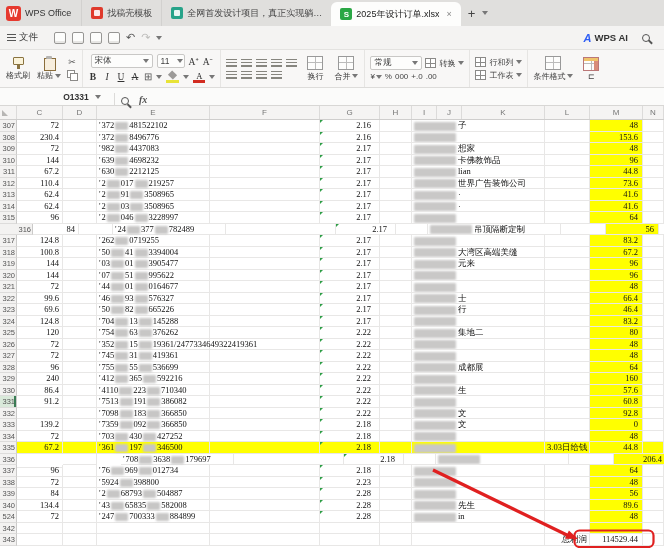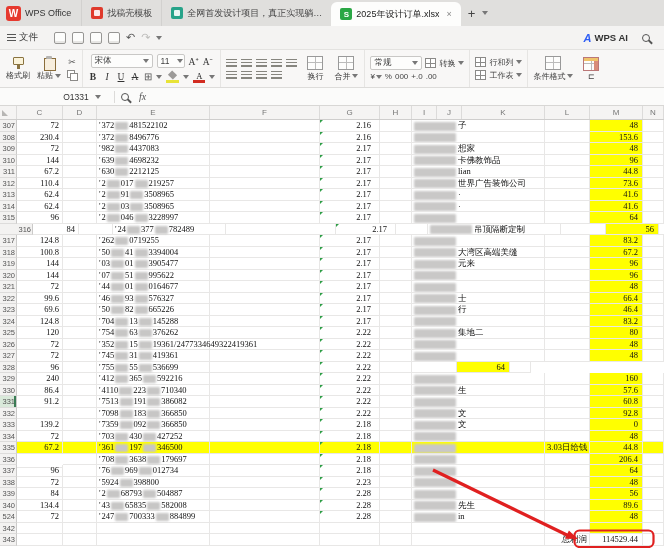--- a/index.html
+++ b/index.html
@@ -91,21 +91,21 @@
   .mini-grid { width:11px; height:10px; border:1px solid #8b8a88; background:
       linear-gradient(#8b8a88 0 0) 50% 0/1px 100% no-repeat,
       linear-gradient(#8b8a88 0 0) 0 50%/100% 1px no-repeat, #fff; }
   .bigicon { width:16px; height:14px; border:1px solid #999; background:
       linear-gradient(#bbb 0 0) 50% 0/1px 100% no-repeat,
       linear-gradient(#bbb 0 0) 0 50%/100% 1px no-repeat, #fdfdfc; }
   .bigicon.colored { border-color:#b77; box-shadow:inset 0 3px 0 #f0c36a, inset -4px 0 0 #d98c79; }
   .secF { padding-right:0; border-right:none; }
 
   
-  .fbar { height:18px; background:#fbfbfa; border-bottom:1px solid #d8d7d5; display:flex; align-items:center; }
+  .fbar { height:18px; background:#fbfbfa; border-bottom:1px solid #d8d7d5; display:flex; align-items:flex-end;font-weight:bold; }
   .namebox { width:52px; margin-left:56px; height:100%; display:flex; align-items:center; justify-content:center;
              gap:6px; font-size:8.5px; color:#333; }
   .fb-div { width:1px; height:12px; background:#dcdbd9; margin:0 6px; }
   .fx { font-family:"Liberation Serif",serif; font-style:italic; font-size:10px; color:#555; margin-left:10px; }
 
   
   .colheads { height:14px; display:flex; background:#f5f4f3; border-bottom:1px solid #cfcecd;
               font-size:8px; color:#777; }
   .ch { border-right:1px solid #dcdbda; display:flex; align-items:center; justify-content:center; flex:0 0 auto; }
   .ch.corner { justify-content:flex-start; }
@@ -628,20 +628,21 @@
         <div class="cell " style="width: 21px;"></div>
       </div>
       <div class="r">
         <div class="cell rh" style="width: 17px;">328</div>
         <div class="cell ta-r c-c" style="width: 46px;">96</div>
         <div class="cell " style="width: 34px;"></div>
         <div class="cell ta-l c-e" style="width: 113px;"><span class="q">'</span><span>755</span><span class="cz"></span><span>55</span><span class="cz"></span><span>536699</span></div>
         <div class="cell " style="width: 110px;"></div>
         <div class="cell ta-r c-g" style="width: 60px;"><span class="gtri"></span>2.22</div>
         <div class="cell " style="width: 32px;"></div>
+        <div class="cell ta-l" style="width: 133px;"><span class="ncz"></span><span>成都展</span></div>
         <div class="cell c-l ta-l" style="width: 45px;"></div>
         <div class="cell ta-r c-m ym" style="width: 53px;">64</div>
         <div class="cell " style="width: 21px;"></div>
       </div>
       <div class="r">
         <div class="cell rh" style="width: 17px;">329</div>
         <div class="cell ta-r c-c" style="width: 46px;">240</div>
         <div class="cell " style="width: 34px;"></div>
         <div class="cell ta-l c-e" style="width: 113px;"><span class="q">'</span><span>412</span><span class="cz"></span><span>365</span><span class="cz"></span><span>592216</span></div>
         <div class="cell " style="width: 110px;"></div>
@@ -727,21 +728,21 @@
         <div class="cell " style="width: 32px;"></div>
         <div class="cell ta-l" style="width: 133px;"><span class="ncz"></span><span></span></div>
         <div class="cell c-l ta-l" style="width: 45px;">3.03日给钱</div>
         <div class="cell ta-r c-m ym" style="width: 53px;">44.8</div>
         <div class="cell " style="width: 21px;"></div>
       </div>
       <div class="r">
         <div class="cell rh" style="width: 17px;">336</div>
         <div class="cell ta-r c-c" style="width: 46px; margin-top: 13px;">309.6</div>
         <div class="cell " style="width: 34px;"></div>
-        <div class="cell ta-l c-e" style="width: 113px;"><span class="q">'</span><span>708</span><span class="cz"></span><span>3638</span><span class="cz"></span><span>179697</span></div>
+        <div class="cell ta-l c-e" style="width: 113px; margin-left: 24px;"><span class="q">'</span><span>708</span><span class="cz"></span><span>3638</span><span class="cz"></span><span>179697</span></div>
         <div class="cell " style="width: 110px;"></div>
         <div class="cell ta-r c-g" style="width: 60px;"><span class="gtri"></span>2.18</div>
         <div class="cell " style="width: 32px;"></div>
         <div class="cell ta-l" style="width: 133px;"><span class="ncz"></span><span></span></div>
         <div class="cell c-l ta-l" style="width: 45px;"></div>
         <div class="cell ta-r c-m ym" style="width: 53px;">206.4</div>
         <div class="cell " style="width: 21px;"></div>
       </div>
       <div class="r">
         <div class="cell rh" style="width: 17px;">337</div>

